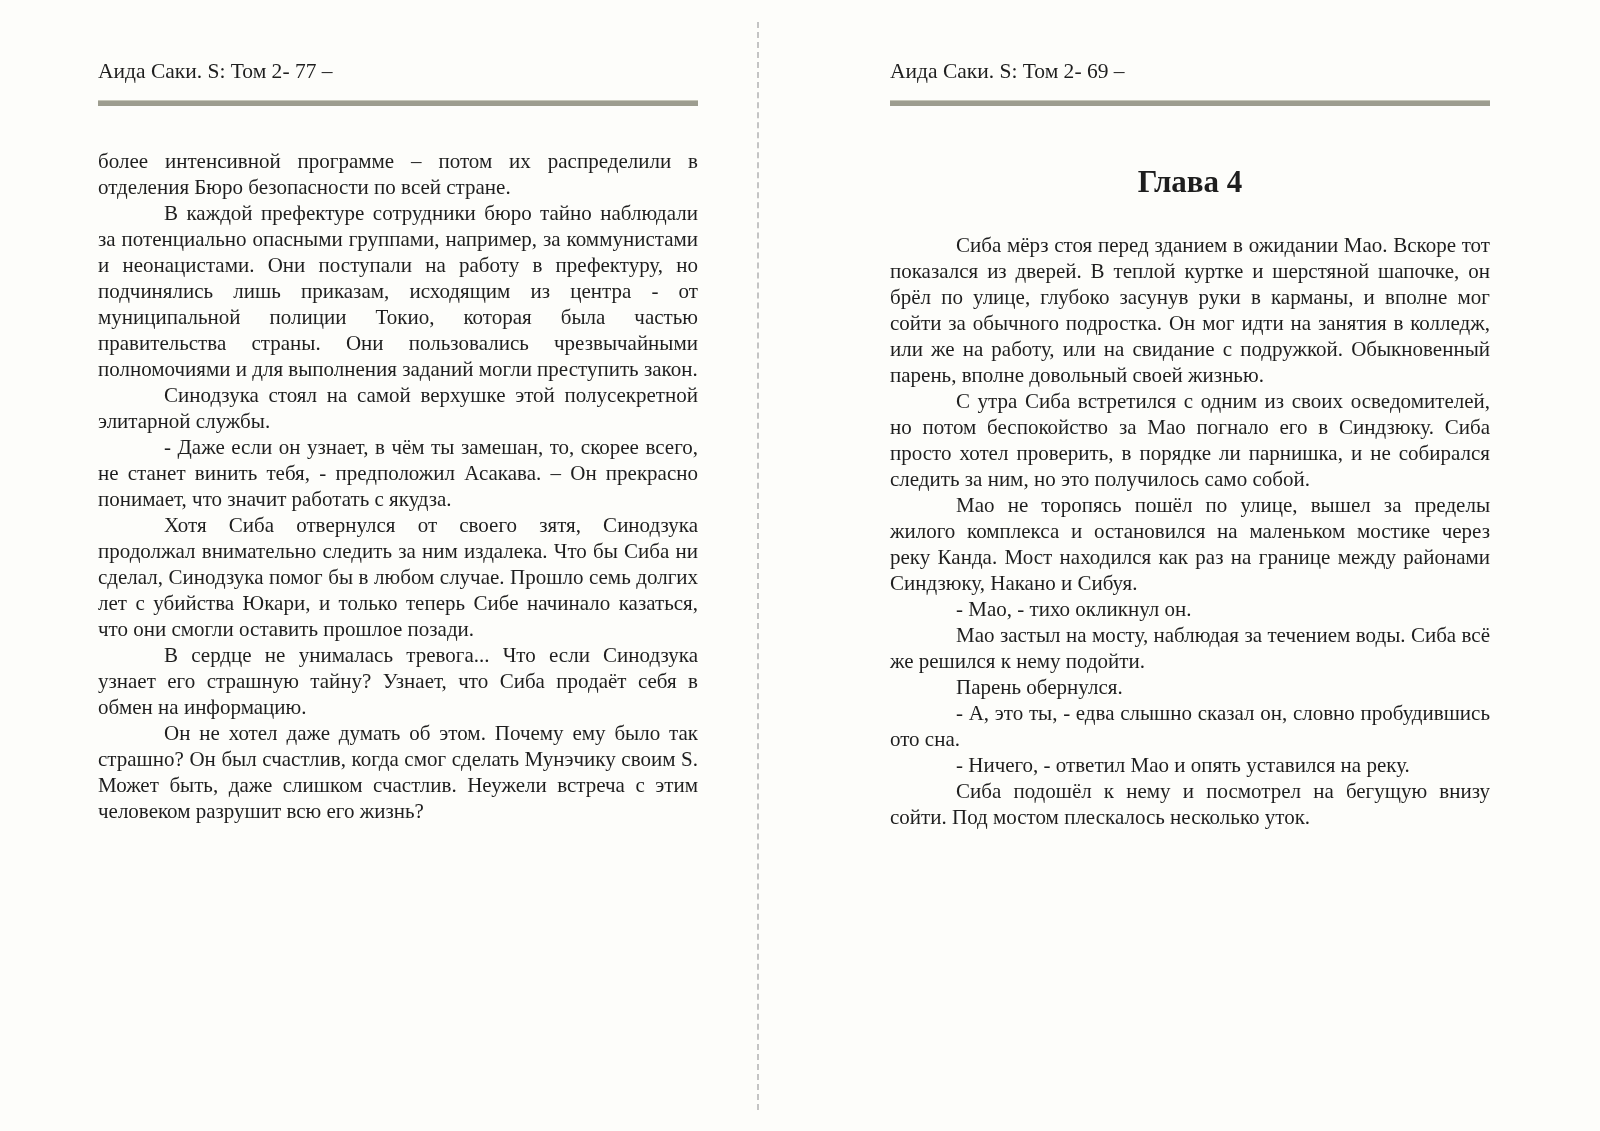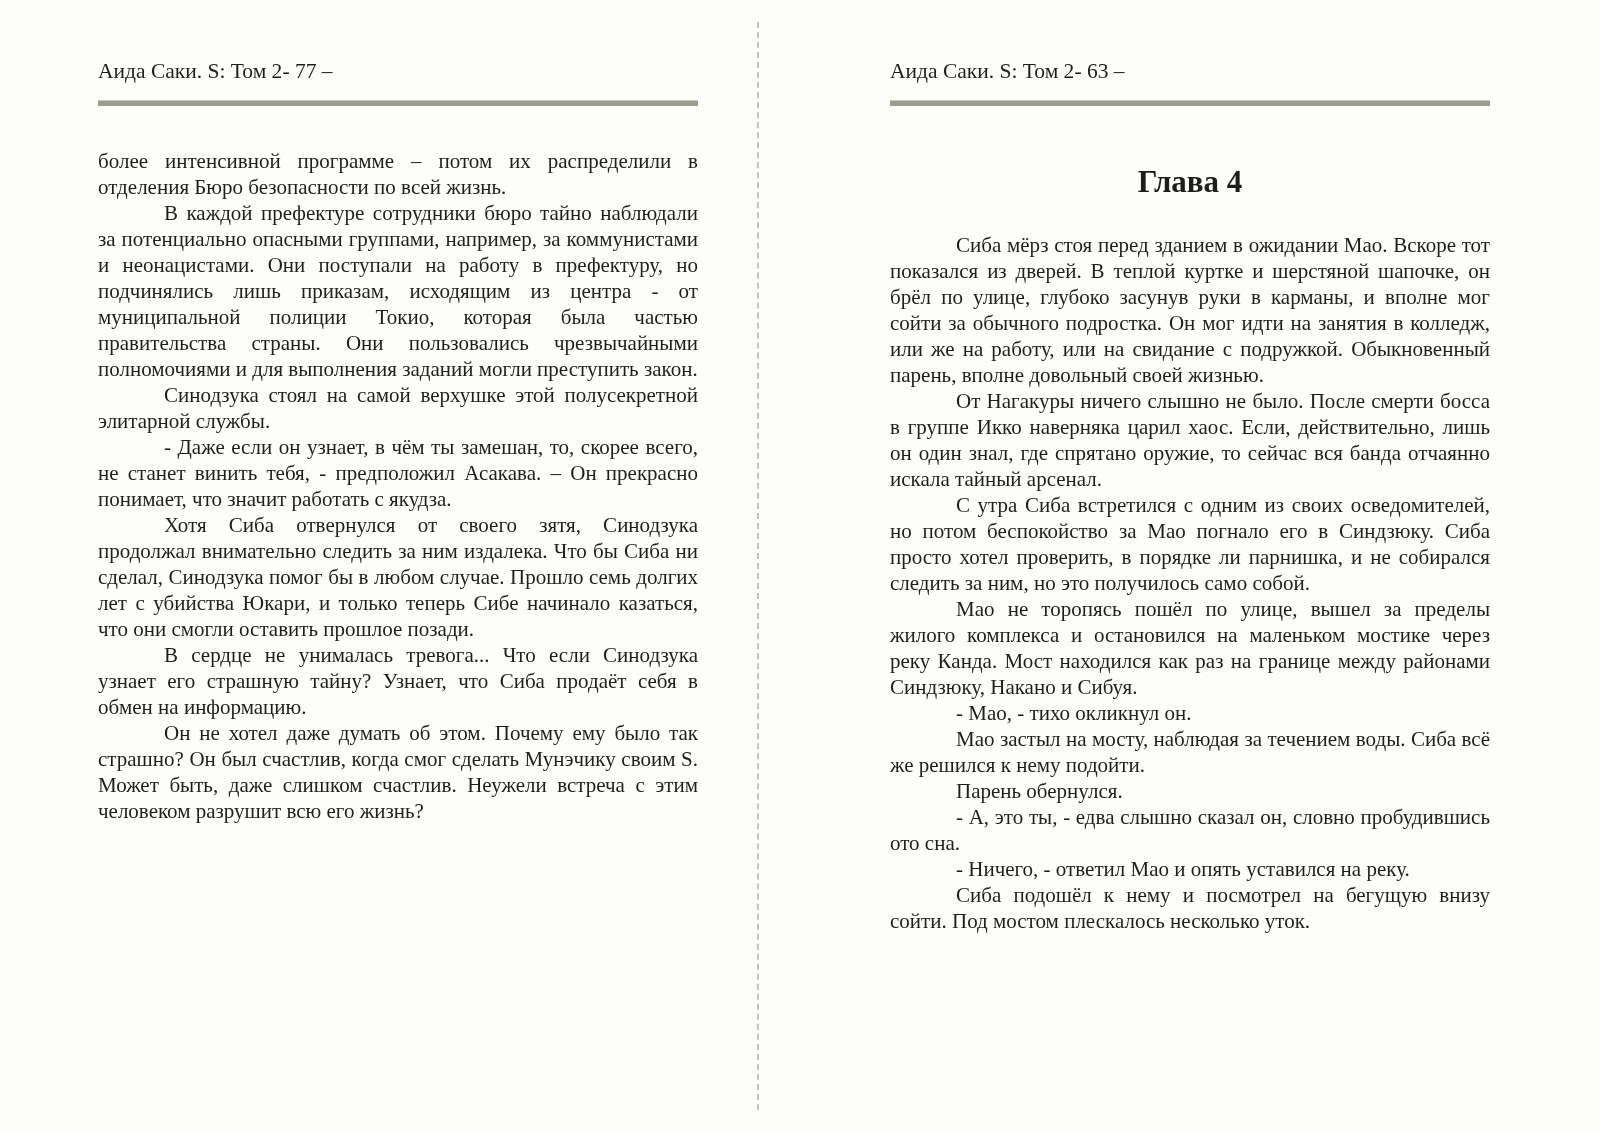--- a/index.html
+++ b/index.html
@@ -75,42 +75,41 @@
 </head>
 <body>
 
 <section class="page page-left">
   <header class="page-header">
     <span>Аида Саки. S: Том 2</span>
     <span>- 77 –</span>
   </header>
   <div class="header-rule"></div>
   <div class="page-body">
-    <p class="noindent">более интенсивной программе – потом их распределили в отделения Бюро безопасности по всей жизнь.</p>
+    <p class="noindent">более интенсивной программе – потом их распределили в отделения Бюро безопасности по всей стране.</p>
     <p>В каждой префектуре сотрудники бюро тайно наблюдали за потенциально опасными группами, например, за коммунистами и неонацистами. Они поступали на работу в префектуру, но подчинялись лишь приказам, исходящим из центра  - от муниципальной полиции Токио, которая была частью правительства страны. Они пользовались чрезвычайными полномочиями и для выполнения заданий могли преступить закон.</p>
     <p>Синодзука стоял на самой верхушке этой полусекретной элитарной службы.</p>
     <p>- Даже если он узнает, в чём ты замешан, то, скорее всего, не станет винить тебя, - предположил Асакава. – Он прекрасно понимает, что значит работать с якудза.</p>
     <p>Хотя Сиба отвернулся от своего зятя, Синодзука продолжал внимательно следить за ним издалека. Что бы Сиба ни сделал, Синодзука помог бы в любом случае. Прошло семь долгих лет с убийства Юкари, и только теперь Сибе начинало казаться, что они смогли оставить прошлое позади.</p>
     <p>В сердце не унималась тревога... Что если Синодзука узнает его страшную тайну? Узнает, что Сиба продаёт себя в обмен на информацию.</p>
     <p>Он не хотел даже думать об этом. Почему ему было так страшно? Он был счастлив, когда смог сделать Мунэчику своим S. Может быть, даже слишком счастлив. Неужели встреча с этим человеком разрушит всю его жизнь?</p>
   </div>
 </section>
 
 <div class="center-divider"></div>
 
 <section class="page page-right">
   <header class="page-header">
     <span>Аида Саки. S: Том 2</span>
-    <span>- 63 –</span>
+    <span>- 69 –</span>
   </header>
   <div class="header-rule"></div>
   <h1 class="chapter-title">Глава 4</h1>
   <div class="page-body">
     <p>Сиба мёрз стоя перед зданием в ожидании Мао. Вскоре тот показался из дверей. В теплой куртке и шерстяной шапочке, он брёл по улице, глубоко засунув руки в карманы, и вполне мог сойти за обычного подростка. Он мог идти на занятия в колледж, или же на работу, или на свидание с подружкой. Обыкновенный парень, вполне довольный своей жизнью.</p>
-    <p>От Нагакуры ничего слышно не было. После смерти босса в группе Икко наверняка царил хаос. Если, действительно, лишь он один знал, где спрятано оружие, то сейчас вся банда отчаянно искала тайный арсенал.</p>
     <p>С утра Сиба встретился с одним из своих осведомителей, но потом беспокойство за Мао погнало его в Синдзюку. Сиба просто хотел проверить, в порядке ли парнишка, и не собирался следить за ним, но это получилось само собой.</p>
     <p>Мао не торопясь пошёл по улице, вышел за пределы жилого комплекса и остановился на маленьком мостике через реку Канда. Мост находился как раз на границе между районами Синдзюку, Накано и Сибуя.</p>
     <p>- Мао, - тихо окликнул он.</p>
     <p>Мао застыл на мосту, наблюдая за течением воды. Сиба всё же решился к нему подойти.</p>
     <p>Парень обернулся.</p>
     <p>- А, это ты, - едва слышно сказал он, словно пробудившись ото сна.</p>
     <p>- Ничего, - ответил Мао и опять уставился на реку.</p>
     <p>Сиба подошёл к нему и посмотрел на бегущую внизу сойти. Под мостом плескалось несколько уток.</p>
   </div>
 </section>

